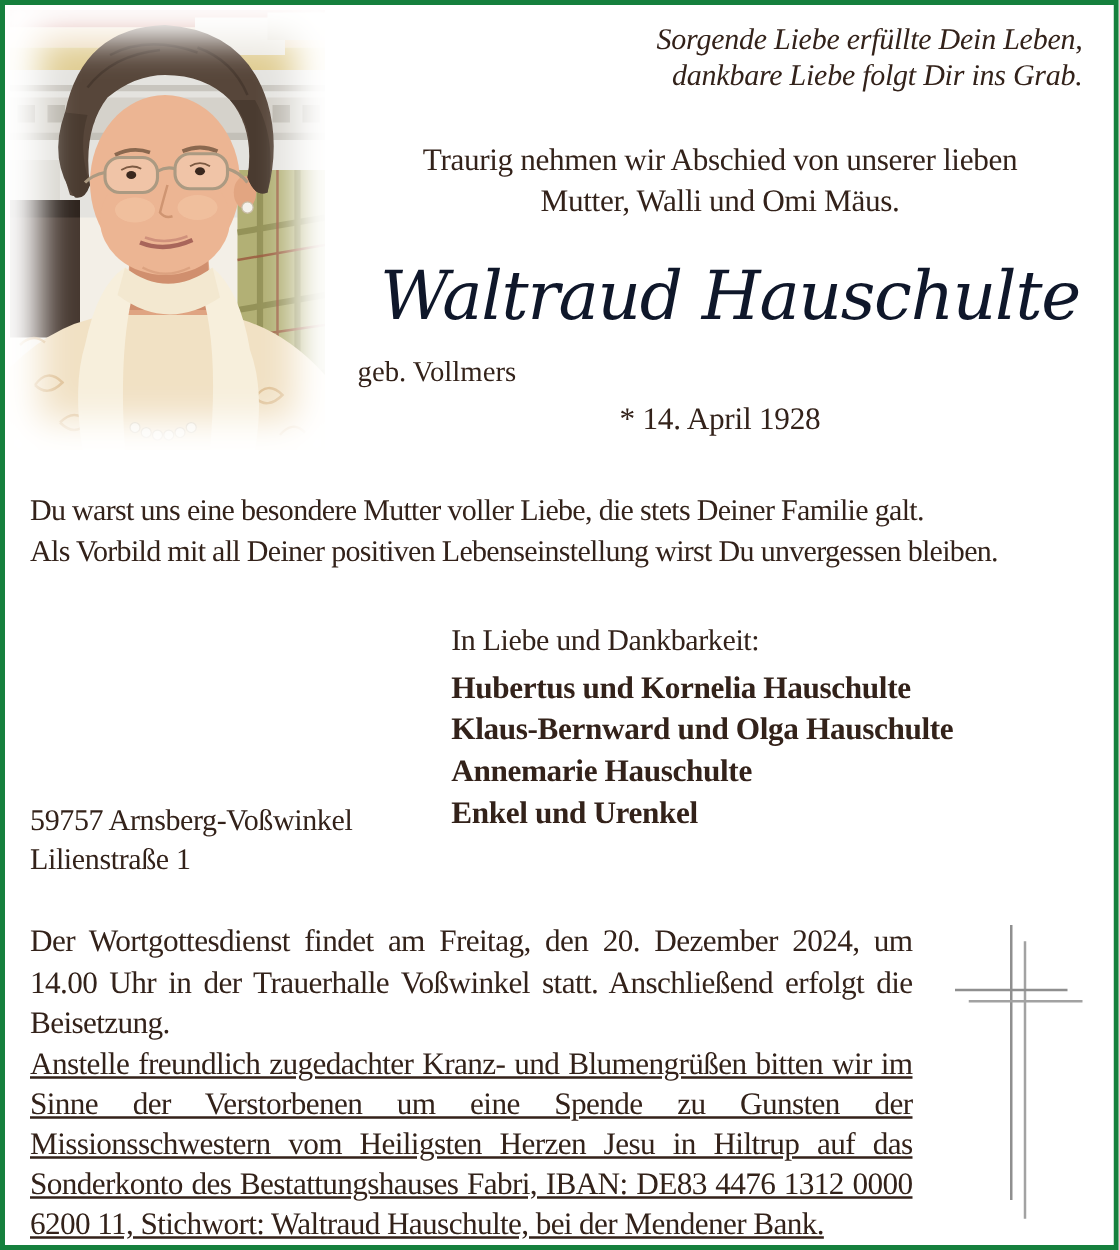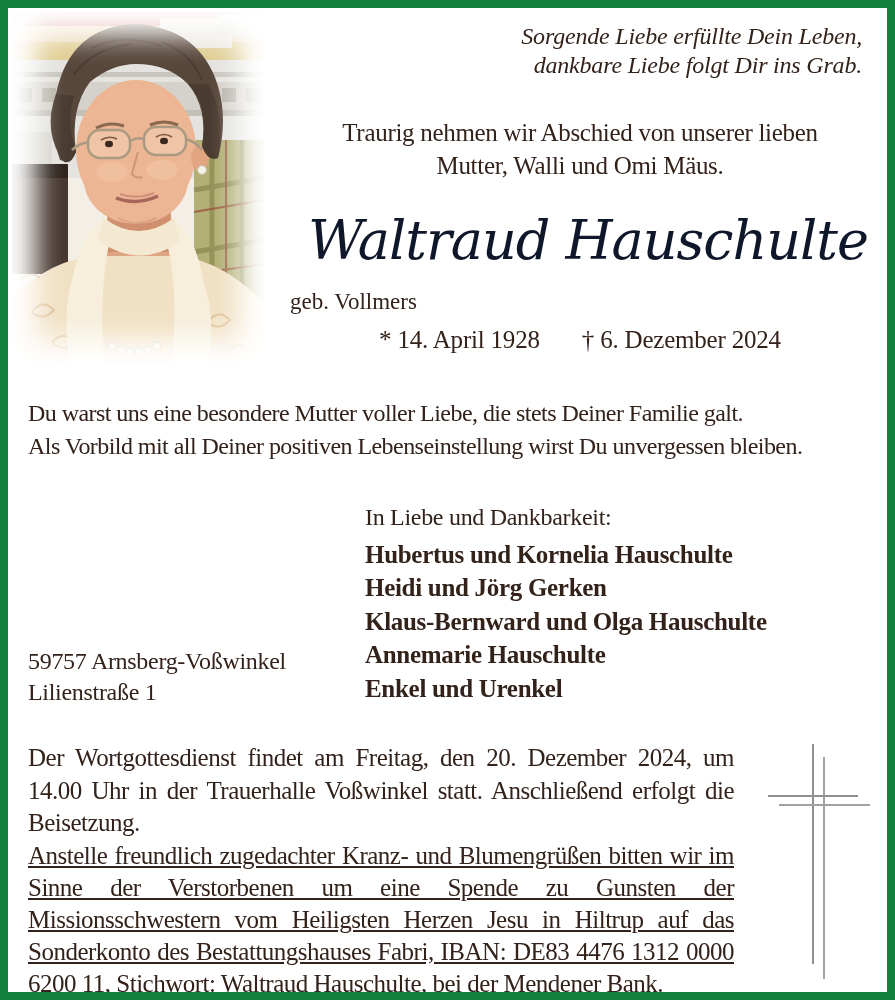--- a/index.html
+++ b/index.html
@@ -1,19 +1,19 @@
 <!DOCTYPE html>
 <html><head>
 <meta charset="utf-8">
 <style>
   html,body{margin:0;padding:0;background:#ffffff;}
   .frame{
     box-sizing:border-box;
     width:895px;height:1000px;
-    border:8px solid #15803d;
+    border:4px solid #15803d;
     background:#ffffff;
     position:relative;
     overflow:hidden;
     font-family:"Liberation Serif","DejaVu Serif",serif;
     color:#33221a;
   }
   
   .photo{
     position:absolute;left:4px;top:4px;width:252px;height:352px;
   }
@@ -234,34 +234,32 @@
 
   <div class="line">Traurig nehmen wir Abschied von unserer lieben</div>
       <div class="line">Mutter, Walli und Omi Mäus.</div>
     </div>
 
   <div class="deceased-name">Waltraud Hauschulte</div>
   <div class="maiden">geb. Vollmers</div>
 
   <div class="dates">
     <span>* 14. April 1928</span>
-    <span>† 6. Dezember 2024</span>
   </div>
 
   <div class="tribute">
 
   <div class="line">Du warst uns eine besondere Mutter voller Liebe, die stets Deiner Familie galt.</div>
       <div class="line">Als Vorbild mit all Deiner positiven Lebenseinstellung wirst Du unvergessen bleiben.</div>
     </div>
 
   <div class="closing">In Liebe und Dankbarkeit:</div>
   <div class="mourners">
 
   <div class="line">Hubertus und Kornelia Hauschulte</div>
-      <div class="line">Heidi und Jörg Gerken</div>
       <div class="line">Klaus-Bernward und Olga Hauschulte</div>
       <div class="line">Annemarie Hauschulte</div>
       <div class="line">Enkel und Urenkel</div>
     </div>
 
   <div class="address">
 
   <div class="line">59757 Arnsberg-Voßwinkel</div>
       <div class="line">Lilienstraße 1</div>
     </div>

